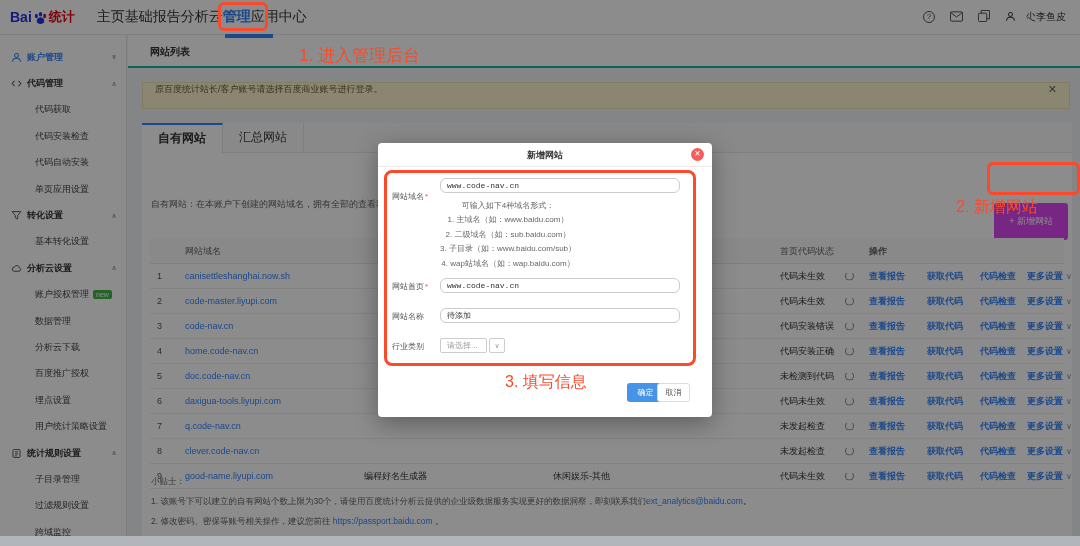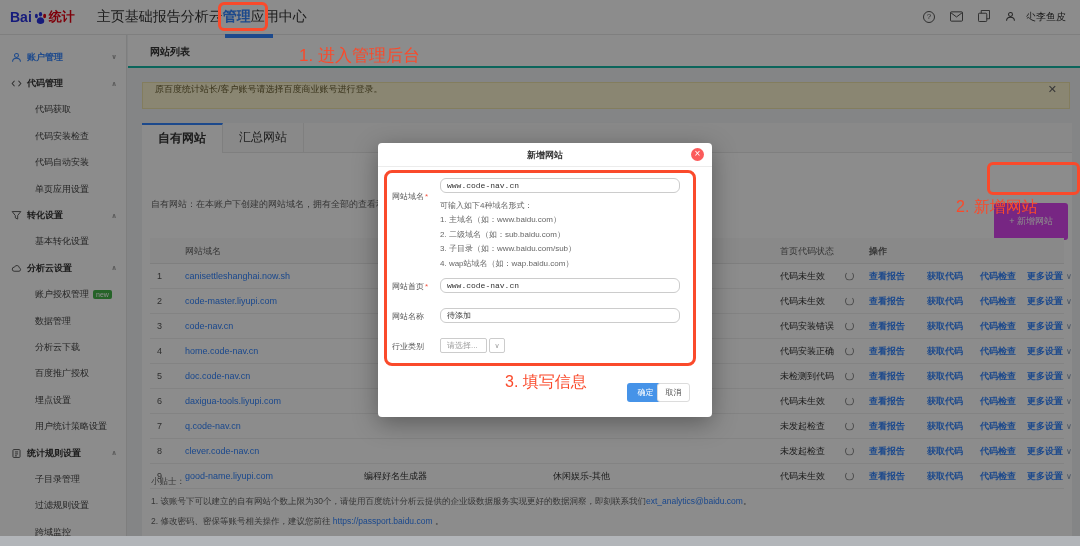--- a/index.html
+++ b/index.html
@@ -64,21 +64,21 @@
   
   .overlay { position:absolute; left:0; top:0; width:1080px; height:536px; background:rgba(0,0,0,0.45); z-index:50; }
   .bottom-strip { position:absolute; left:0; top:536px; width:1080px; height:10px; background:#b2b5b9; z-index:60; }
 
   .modal { position:absolute; left:378px; top:143px; width:334px; height:274px; background:#fff; border-radius:4px; box-shadow:0 6px 24px rgba(0,0,0,.35); z-index:100; font-size:8px; }
   .modal-title { height:24px; line-height:24px; text-align:center; font-size:9px; font-weight:bold; color:#333; border-bottom:1px solid #ececec; }
   .modal-close { position:absolute; top:5px; right:8px; width:13px; height:13px; border-radius:50%; background:#fb5b5b; color:#fff; text-align:center; line-height:12px; font-size:10px; cursor:pointer; }
   .m-label { position:absolute; left:14px; width:46px; color:#555; font-size:8px; }
   .m-req { color:#f25643; margin-left:1px; }
   .m-input { position:absolute; left:62px; width:240px; height:15px; border:1px solid #ccc; border-radius:6px; font-size:8px; color:#333; padding:0 6px; font-family:Liberation Mono, monospace; }
-  .m-help { position:absolute; left:62px; top:56px; font-size:8px; color:#666; line-height:14.4px; white-space:nowrap; }
+  .m-help { position:absolute; left:62px; top:56px; font-size:8px; color:#666; line-height:14.4px; white-space:nowrap;text-align:center; }
   .m-select { position:absolute; left:62px; width:47px; height:15px; border:1px solid #ccc; border-radius:2px; color:#999; line-height:13px; padding-left:6px; cursor:pointer; }
   .m-select-chev { position:absolute; left:111px; width:16px; height:15px; border:1px solid #ccc; border-radius:2px; color:#999; text-align:center; line-height:13px; font-size:7px; cursor:pointer; }
   .btn-confirm { position:absolute; left:249px; top:240px; width:37px; height:19px; background:#4693e8; color:#fff; border:none; border-radius:3px; font-size:8px; cursor:pointer; }
   .btn-cancel { position:absolute; left:279px; top:240px; width:33px; height:19px; background:#fff; color:#555; border:1px solid #dcdcdc; border-radius:3px; font-size:8px; cursor:pointer; }
 
   
   .anno { position:absolute; color:#fa4a2b; z-index:160; font-size:16px; white-space:nowrap; }
   .anno-box { position:absolute; border:3px solid #fa4a2b; border-radius:6px; z-index:160; pointer-events:none; }
   .box-nav { left:218px; top:2px; width:50px; height:29px; }
   .box-add { left:987px; top:162px; width:93px; height:33px; }

